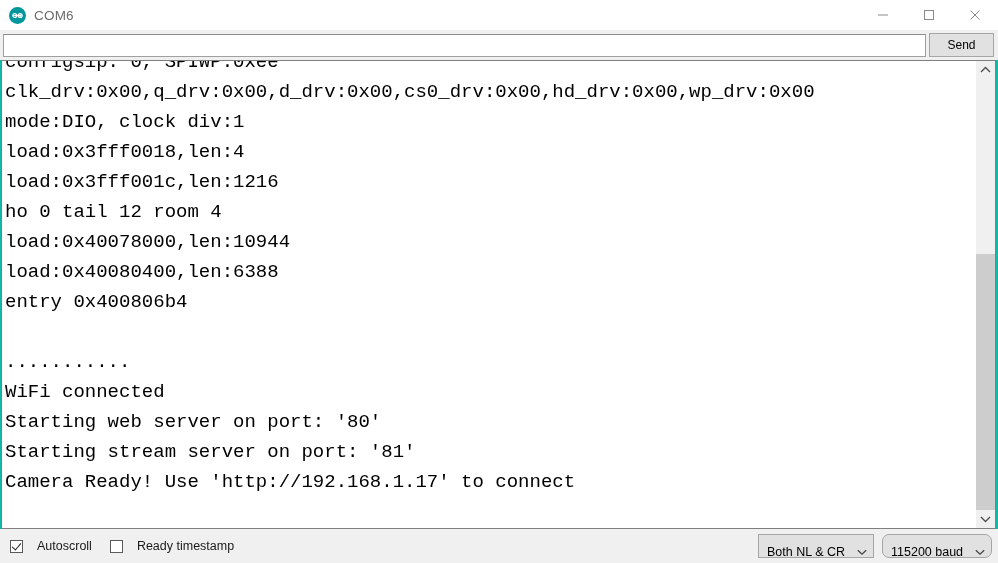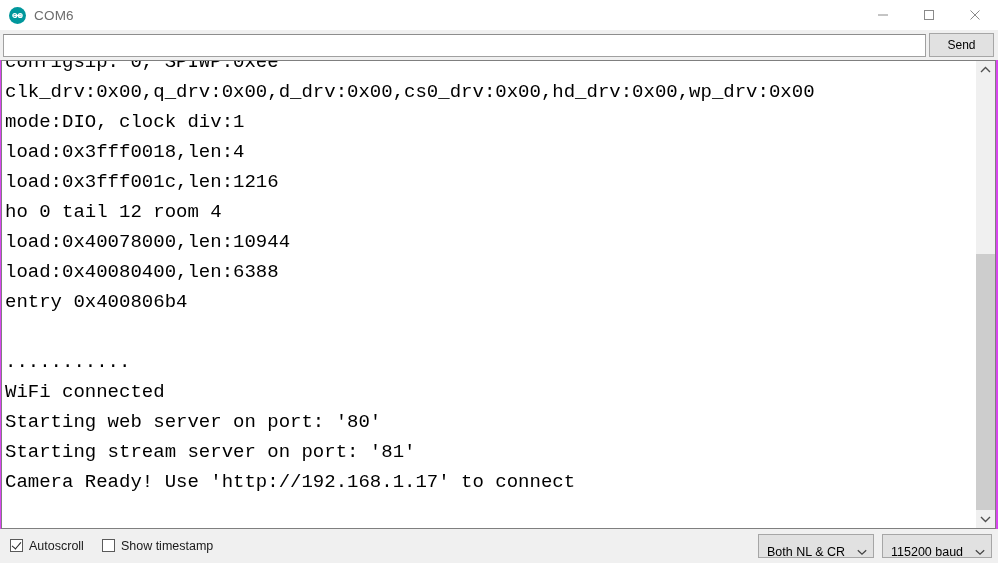--- a/index.html
+++ b/index.html
@@ -12,21 +12,21 @@
     height: 563px;
     overflow: hidden;
     font-family: "Liberation Sans", sans-serif;
     -webkit-font-smoothing: antialiased;
   }
 
   .window {
     position: relative;
     width: 998px;
     height: 563px;
-    background: #d946ef;
+    background: #14b8a6;
     display: flex;
     flex-direction: column;
   }
 
   
   .titlebar {
     height: 30px;
     min-height: 30px;
     background: #ffffff;
     display: flex;
@@ -180,22 +180,22 @@
     min-height: 34px;
     background: #f0f0f0;
     display: flex;
     align-items: center;
     padding: 0 6px 0 10px;
     box-sizing: border-box;
     gap: 0;
   }
   .check-group {
     display: flex;
-    align-items: flex-start;
-    gap: 6px;
+    align-items: center;
+    gap: 14px;
     margin-right: 18px;
   }
   .cbox {
     width: 13px;
     height: 13px;
     border: 1px solid #5a5a5a;
     background: #ffffff;
     box-sizing: border-box;
     position: relative;
     flex: none;
@@ -232,21 +232,21 @@
     white-space: nowrap;
     position: relative;
   }
   .combo .cval { margin-right: 12px; }
   .combo .chev {
     margin-left: auto;
     display: flex;
     align-items: center;
   }
   .combo-nl { width: 116px; }
-  .combo-baud { width: 110px; }
+  .combo-baud { width: 110px; border-radius: 7px; }
   .clear-btn {
     height: 24px;
     width: 105px;
     margin-left: 10px;
     background: #e1e1e1;
     border: 1px solid #a6a6a6;
     box-sizing: border-box;
     font-family: "Liberation Sans", sans-serif;
     font-size: 12.5px;
     color: #000;
@@ -318,21 +318,21 @@
     </div>
   </div>
 
   <div class="statusbar">
     <div class="check-group">
       <span class="cbox checked"></span>
       <span class="cb-label">Autoscroll</span>
     </div>
     <div class="check-group">
       <span class="cbox"></span>
-      <span class="cb-label">Show timestamp</span>
+      <span class="cb-label">Ready timestamp</span>
     </div>
 
     <div class="spacer"></div>
 
     <div class="combo combo-nl">
       <span class="cval">Both NL &amp; CR</span>
       <span class="chev">
         <svg width="10" height="7" viewBox="0 0 10 7">
             <path d="M0.8 1.2L5 5.2 9.2 1.2" fill="none" stroke="#404040" stroke-width="1.2"></path>
           </svg>

